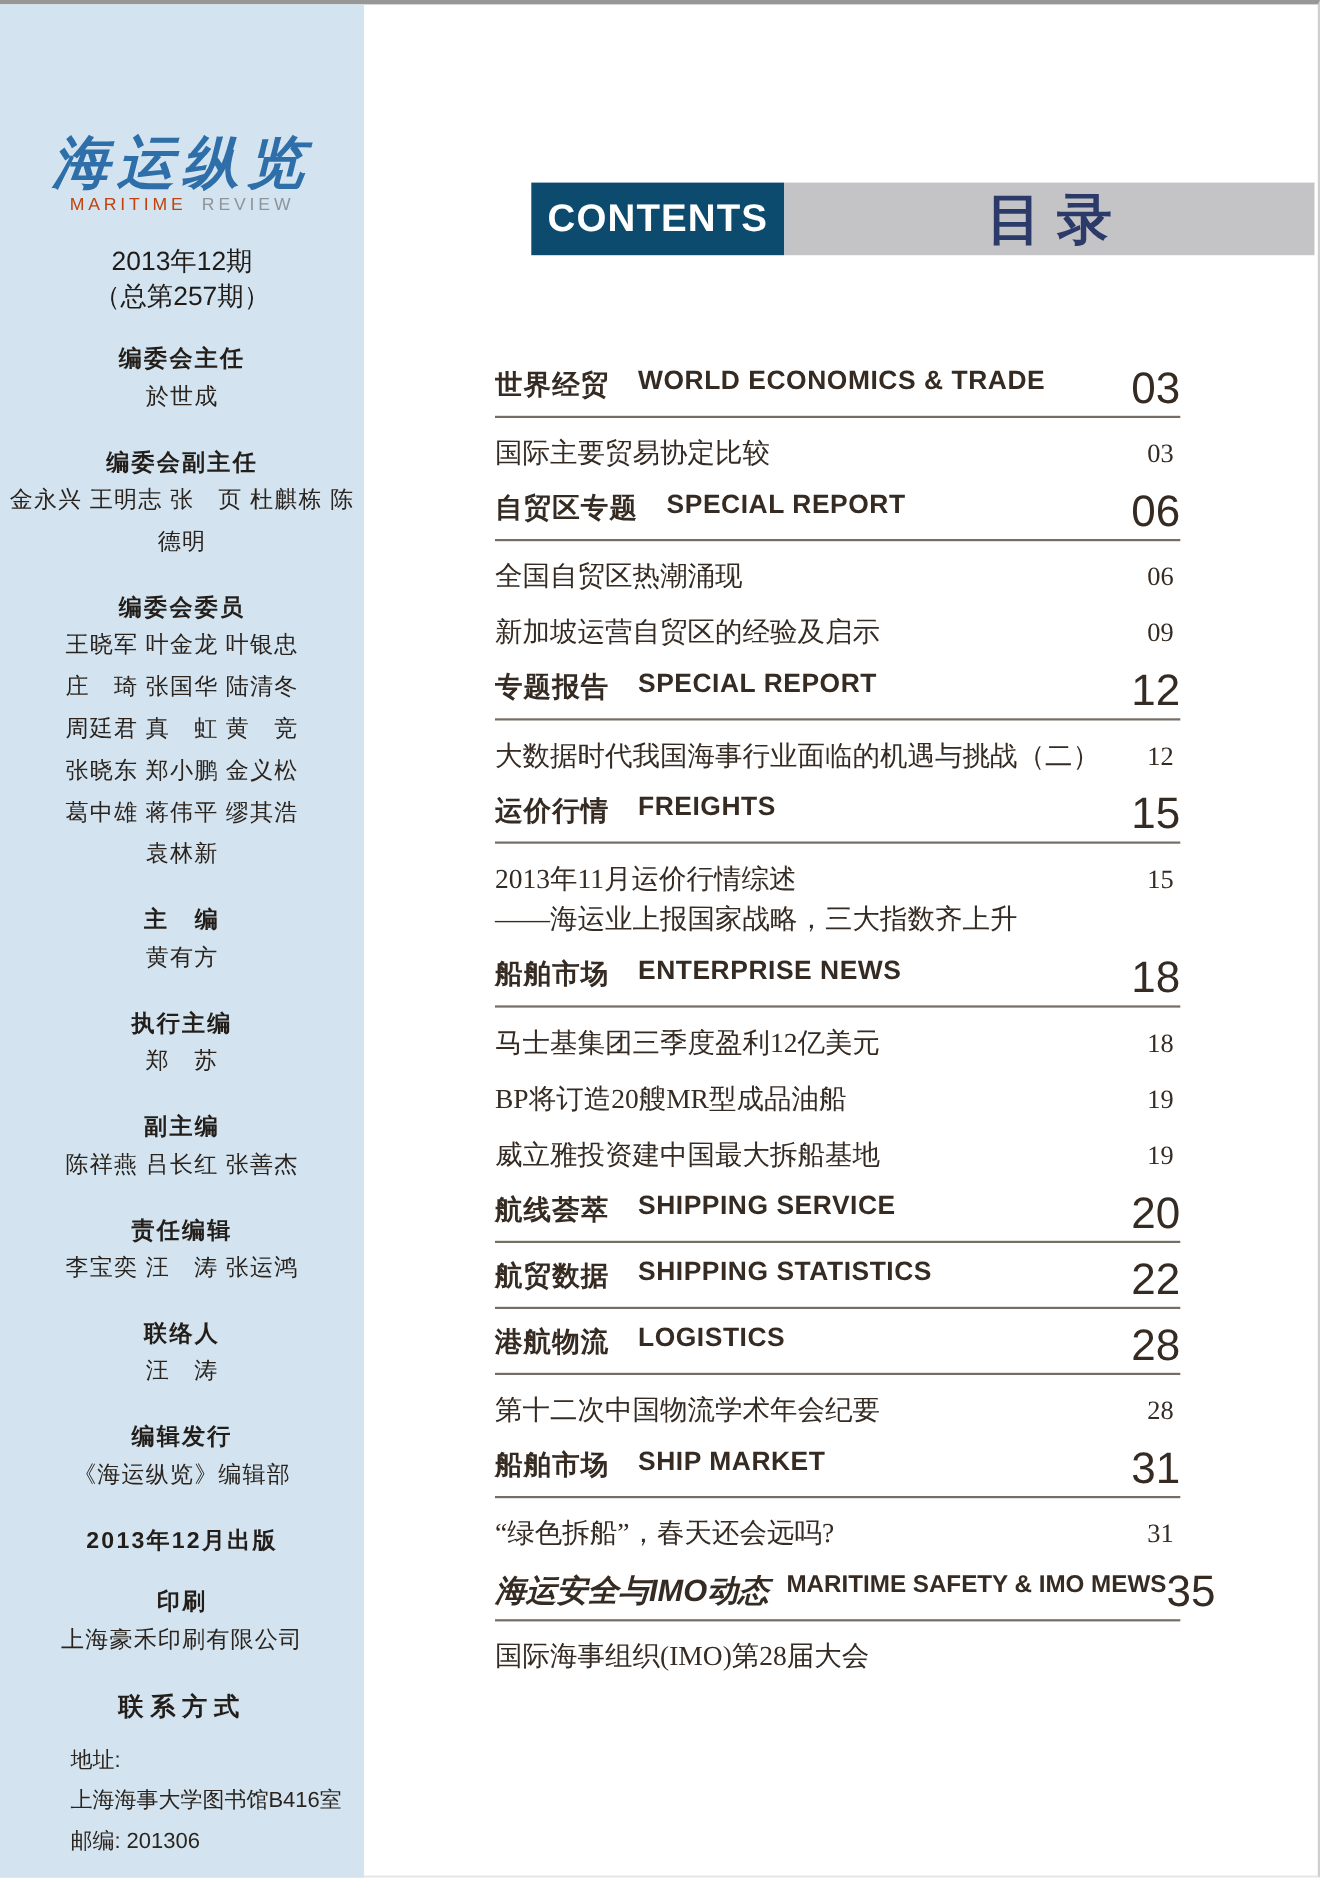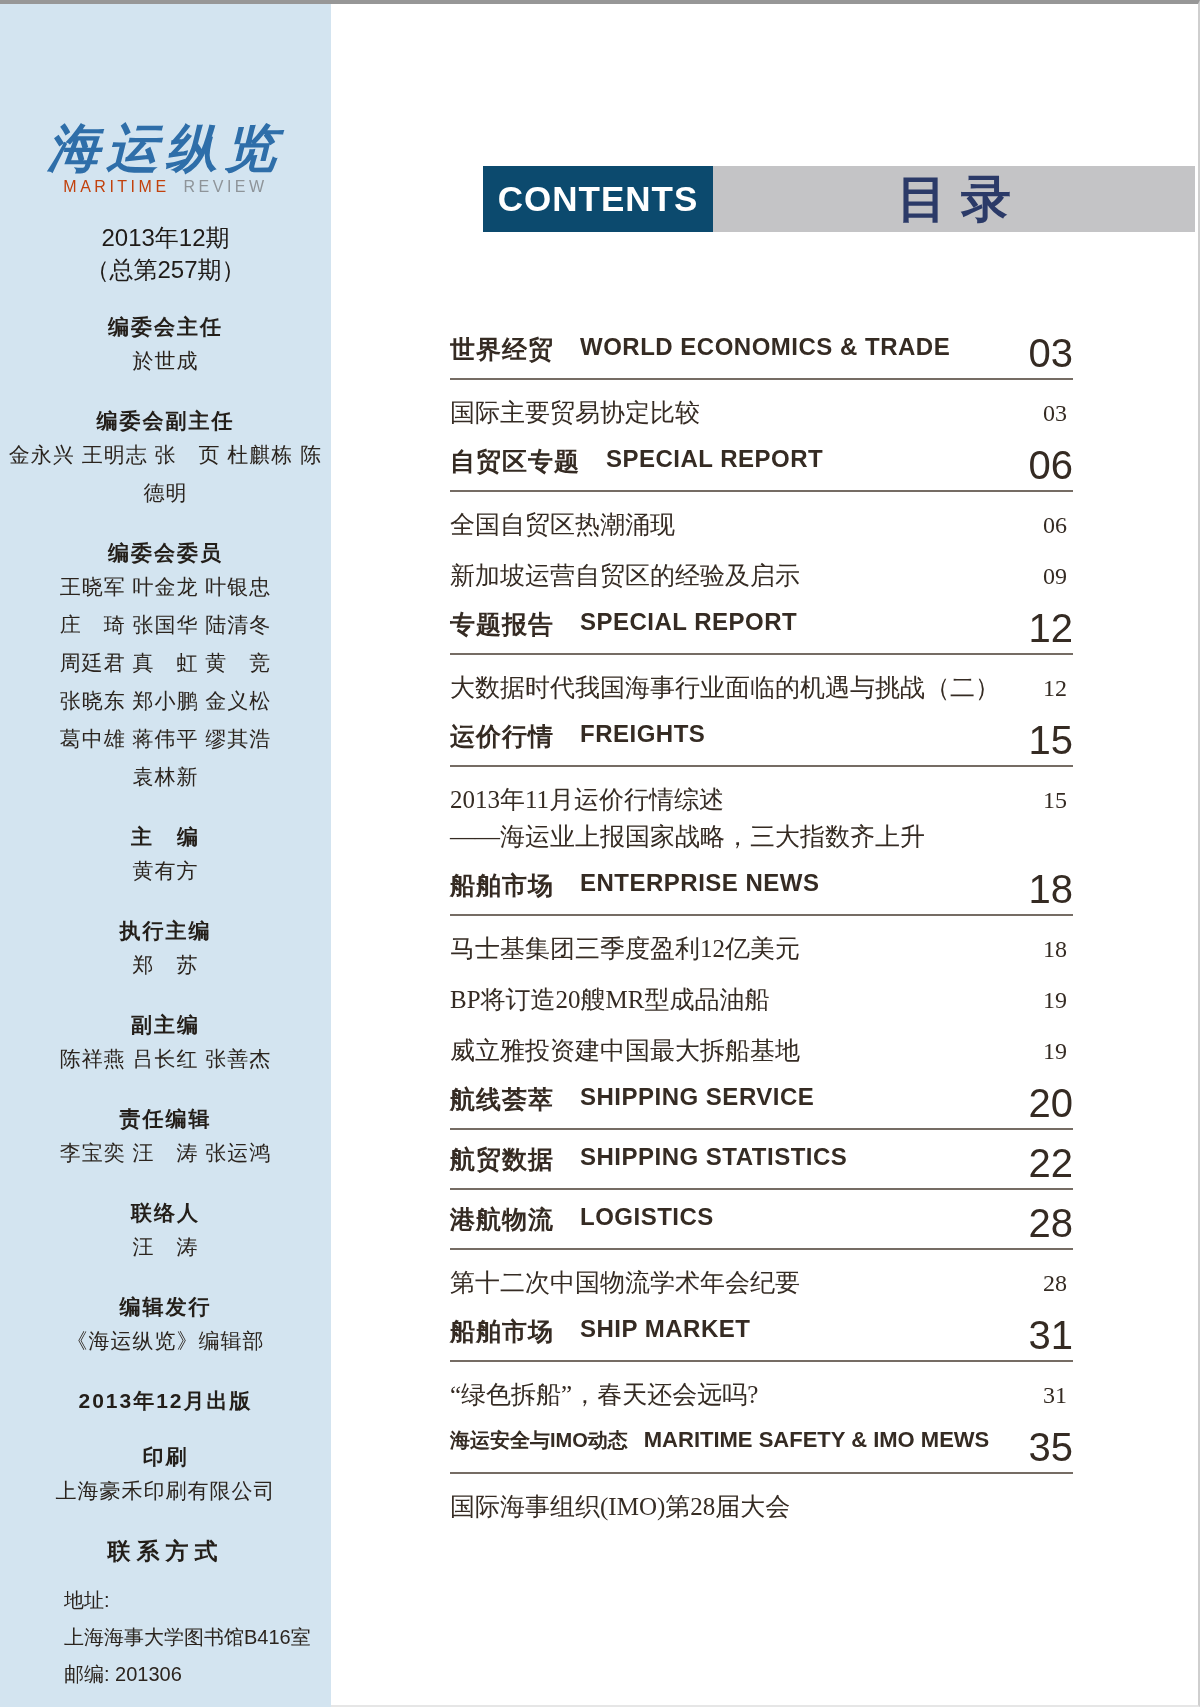--- a/index.html
+++ b/index.html
@@ -64,21 +64,21 @@
     display:flex;align-items:flex-start;
     border-bottom:2px solid #756c64;
     padding-bottom:5px;margin-top:13px;white-space:nowrap;
   }
   .toc-sec .zh{font-weight:bold;font-size:25px;letter-spacing:1px;}
   .toc-sec .en{font-weight:bold;font-size:24px;margin-left:26px;letter-spacing:0.5px;}
   .toc-sec .pg{
     margin-left:auto;font-size:40px;font-weight:400;line-height:1;
     font-family:"Liberation Sans","DejaVu Sans",sans-serif;
   }
-  .toc-sec.compact .zh{font-size:20px;letter-spacing:0;}
+  .toc-sec.compact .zh{font-size:28px;letter-spacing:0;font-style:italic;}
   .toc-sec.compact .en{font-size:22px;margin-left:16px;letter-spacing:0;}
   .toc-art{
     display:flex;align-items:baseline;margin:14px 0;
     font-family:"Liberation Serif","DejaVu Serif",serif;
   }
   .toc-art .t{font-size:25px;line-height:37px;}
   .toc-art .l2{display:block;}
   .toc-art .pg{
     margin-left:auto;font-size:24px;padding-right:6px;
     font-family:"Liberation Serif","DejaVu Serif",serif;

